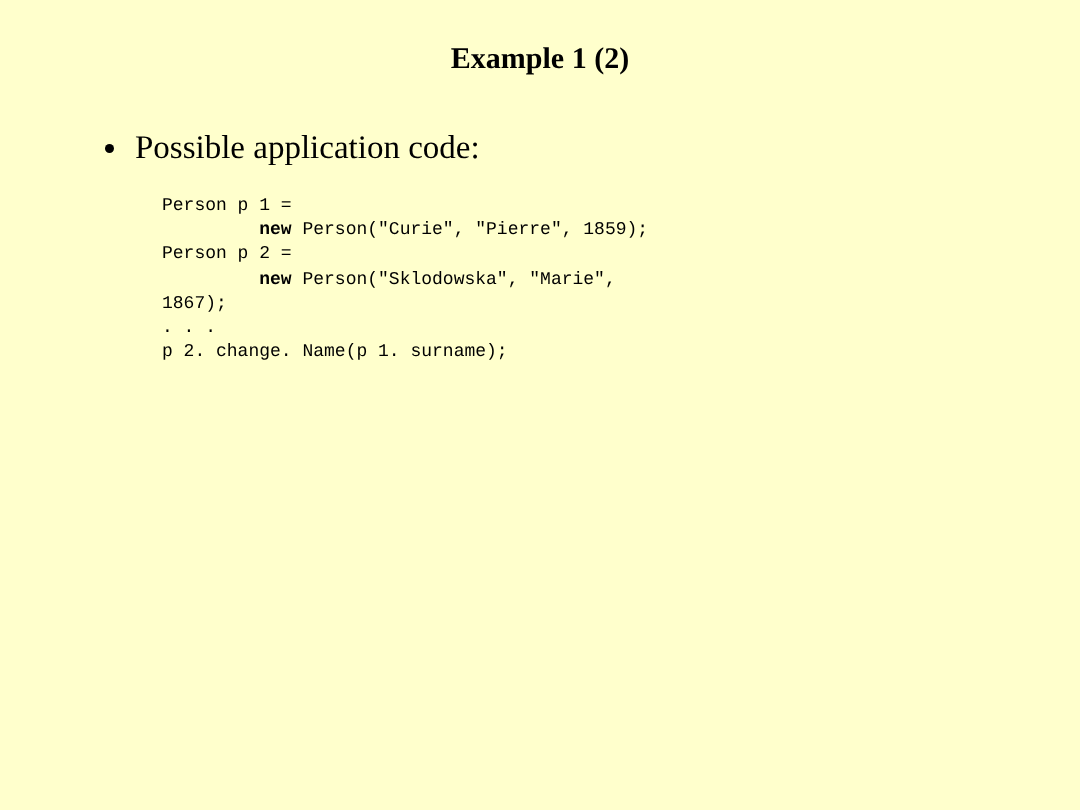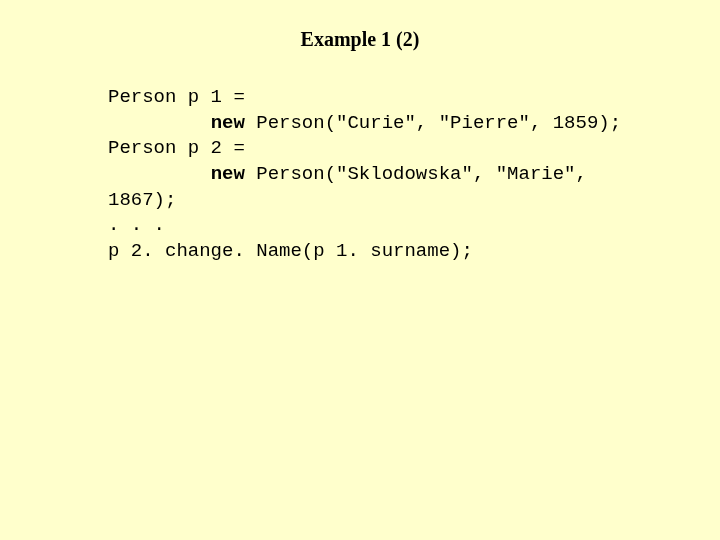--- a/index.html
+++ b/index.html
@@ -34,34 +34,38 @@
     width: 6px;
     height: 6px;
     background: #000;
     border-radius: 50%;
     margin-top: 11px;
     margin-right: 14px;
     flex: 0 0 auto;
   }
   .code-block {
     font-family: "Courier New", Courier, monospace;
-    font-size: 19px;
+    font-size: 12px;
     line-height: 1.35;
     white-space: pre;
     margin-left: 58px;
   }
   .kw { font-weight: bold; }
 </style>
 </head>
 <body>
 
 <div class="slide">
 
   <h1 class="title">Example 1 (2)</h1>
 
+  <div class="bullet-row">
+    <span class="bullet-dot"></span>
+    <span>Possible application code:</span>
+  </div>
 
   <div class="code-block"><span>Person p 1 = </span>
 <span>         </span><span class="kw">new</span><span> Person("Curie", "Pierre", 1859);</span>
 <span>Person p 2 = </span>
 <span>         </span><span class="kw">new</span><span> Person("Sklodowska", "Marie", </span>
 <span>1867);</span>
 <span>. . .</span>
 <span>p 2. change. Name(p 1. surname);</span></div>
 
 </div>

